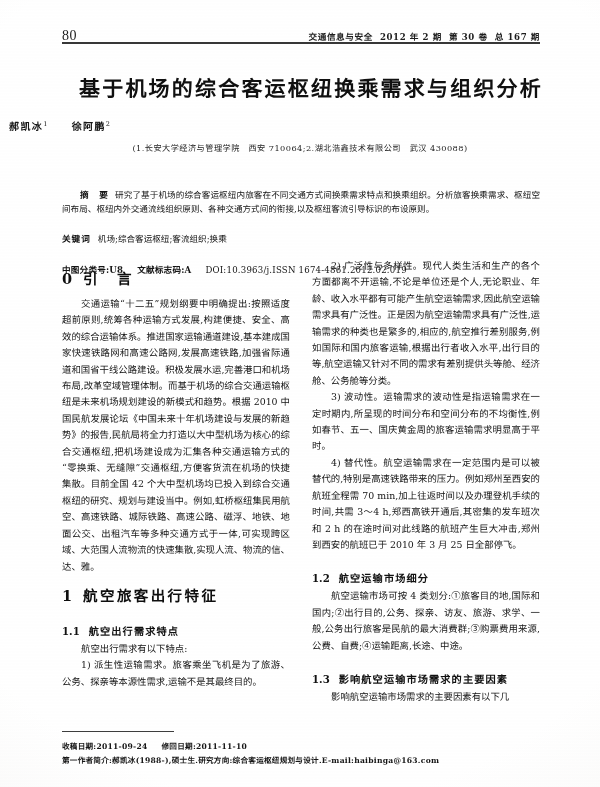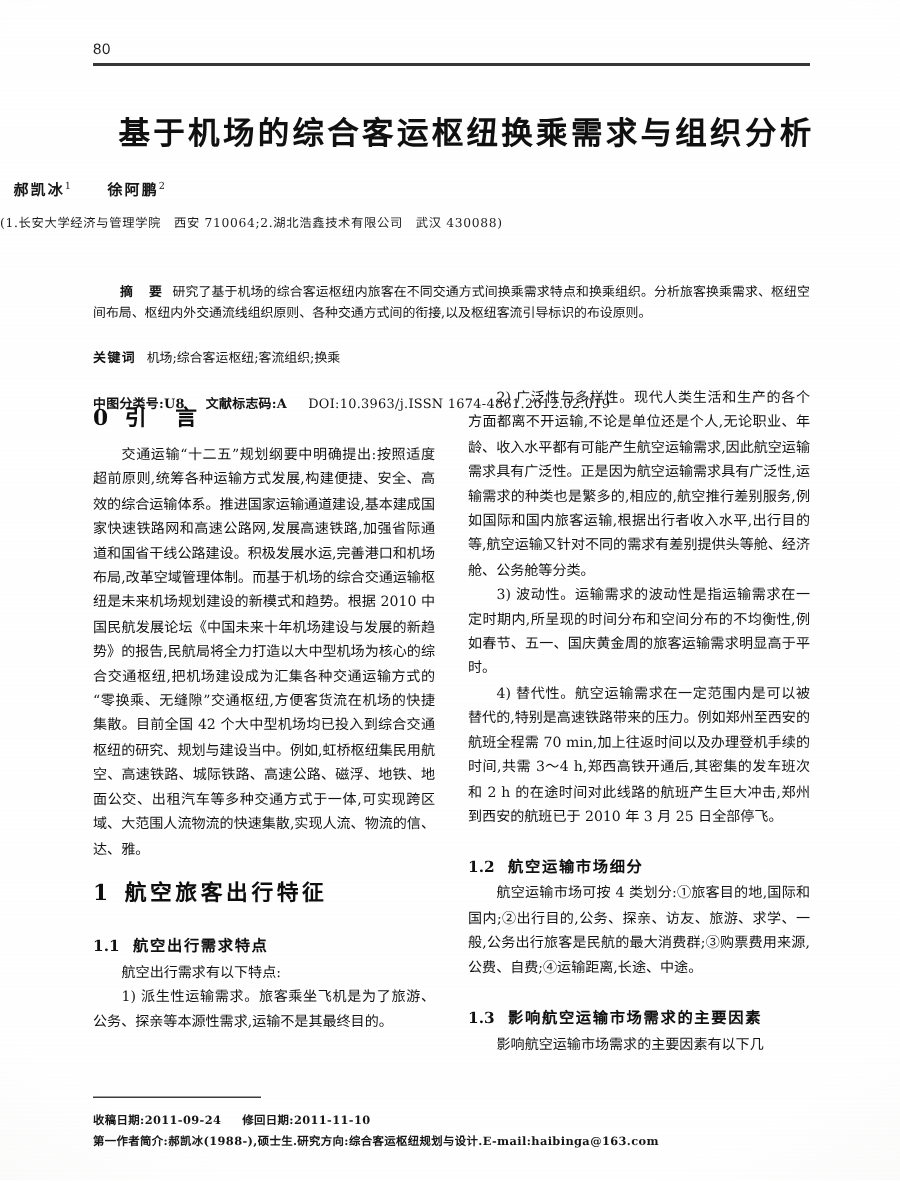--- a/index.html
+++ b/index.html
@@ -49,22 +49,22 @@
     top: 28px;
     width: 478px;
     display: flex;
     justify-content: space-between;
     align-items: baseline;
     font-size: 8.5px;
     letter-spacing: .3px;
     color: #1d1d1d;
   }
   .runhead .folio {
-    font-family: Liberation Sans, sans-serif;
-    font-size: 10px;
+    font-family: Liberation Serif, serif;
+    font-size: 14px;
     letter-spacing: .5px;
   }
   .runhead .journal {
     font-weight: bold;
     font-size: 8.6px;
     letter-spacing: .6px;
     white-space: nowrap;
   }
   .runhead .journal .seg { margin-left: 7px; }
 
@@ -101,20 +101,21 @@
     letter-spacing: 1.4px;
     color: #171717;
   }
   .authors .a { margin: 0 9px; }
   .authors sup { font-size: 6.5px; font-weight: normal; vertical-align: super; }
 
   .affil {
     position: absolute;
     left: 0; top: 141px;
     width: 600px;
+    text-align: center;
     font-size: 8.2px;
     letter-spacing: .45px;
     color: #1d1d1d;
   }
 
   
   .meta {
     position: absolute;
     left: 62px;
     top: 172px;
@@ -199,20 +200,23 @@
   .footnote .gap { display: inline-block; width: 14px; }
 </style>
 </head>
 <body>
 
 <div class="page">
   <div class="content">
 
     <div class="runhead">
       <span class="folio">80</span>
+      <span class="journal">
+        <span>交通信息与安全</span><span class="seg">2012 年 2 期</span><span class="seg">第 30 卷</span><span class="seg">总 167 期</span>
+      </span>
     </div>
     <div class="rule-top"></div>
 
     <div class="title">基于机场的综合客运枢纽换乘需求与组织分析</div>
 
     <div class="authors">
       <span class="a"><span>郝凯冰</span><sup>1</sup></span>
       <span class="a"><span>徐阿鹏</span><sup>2</sup></span>
     </div>
 

